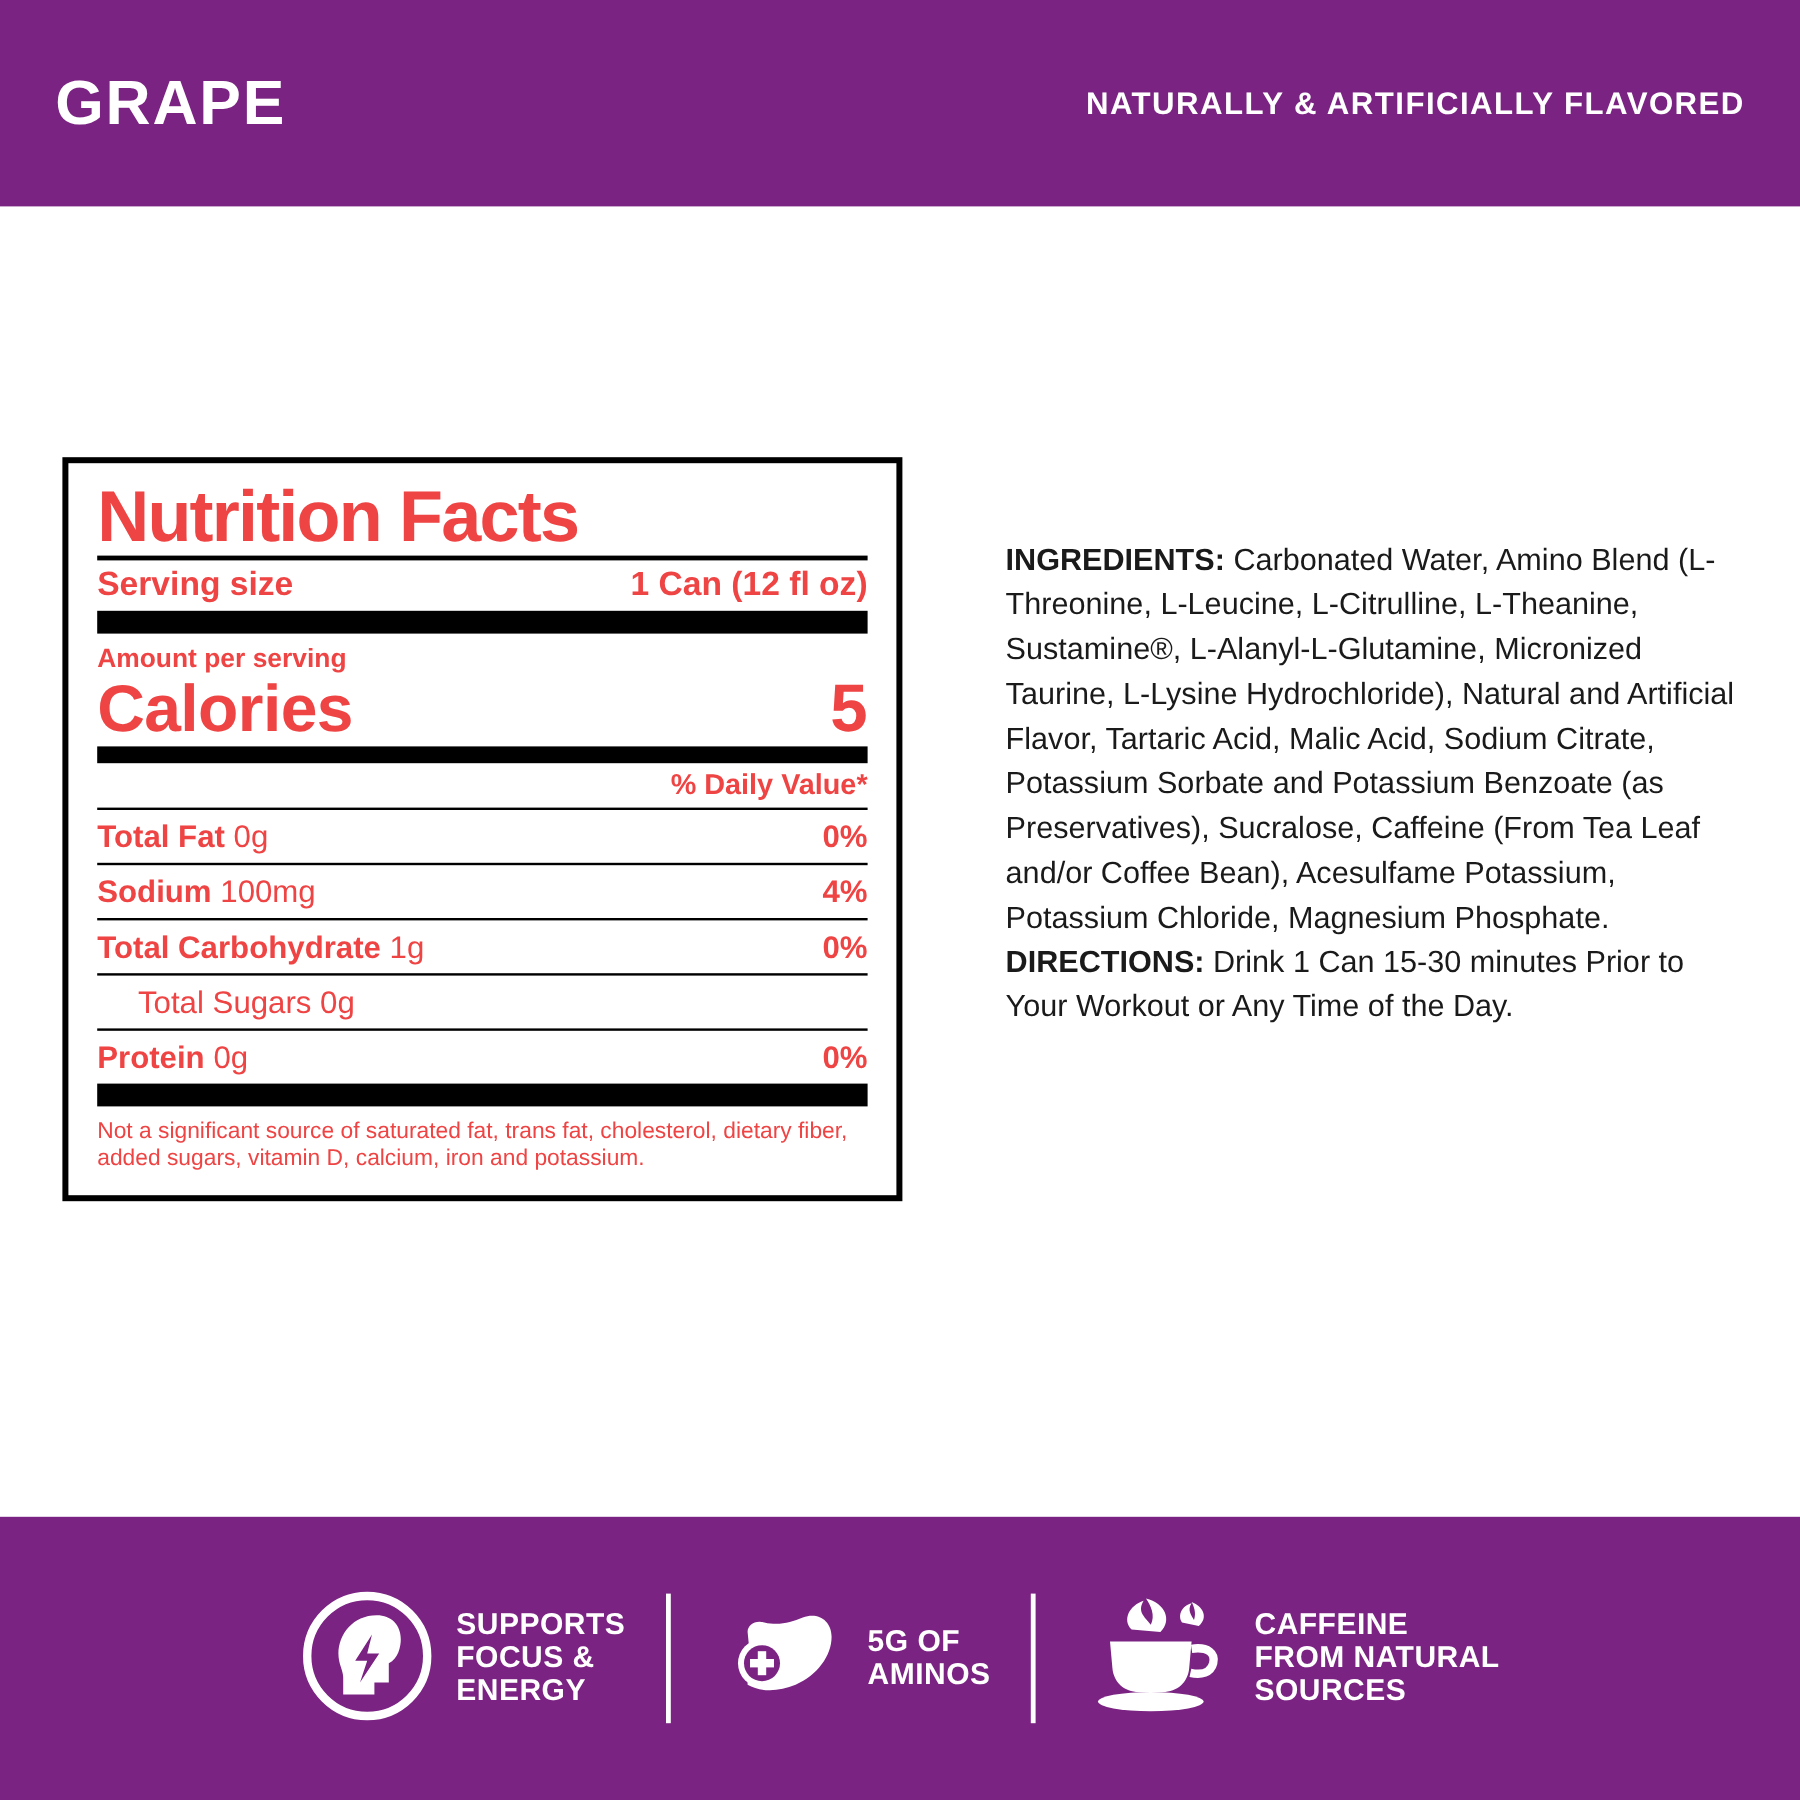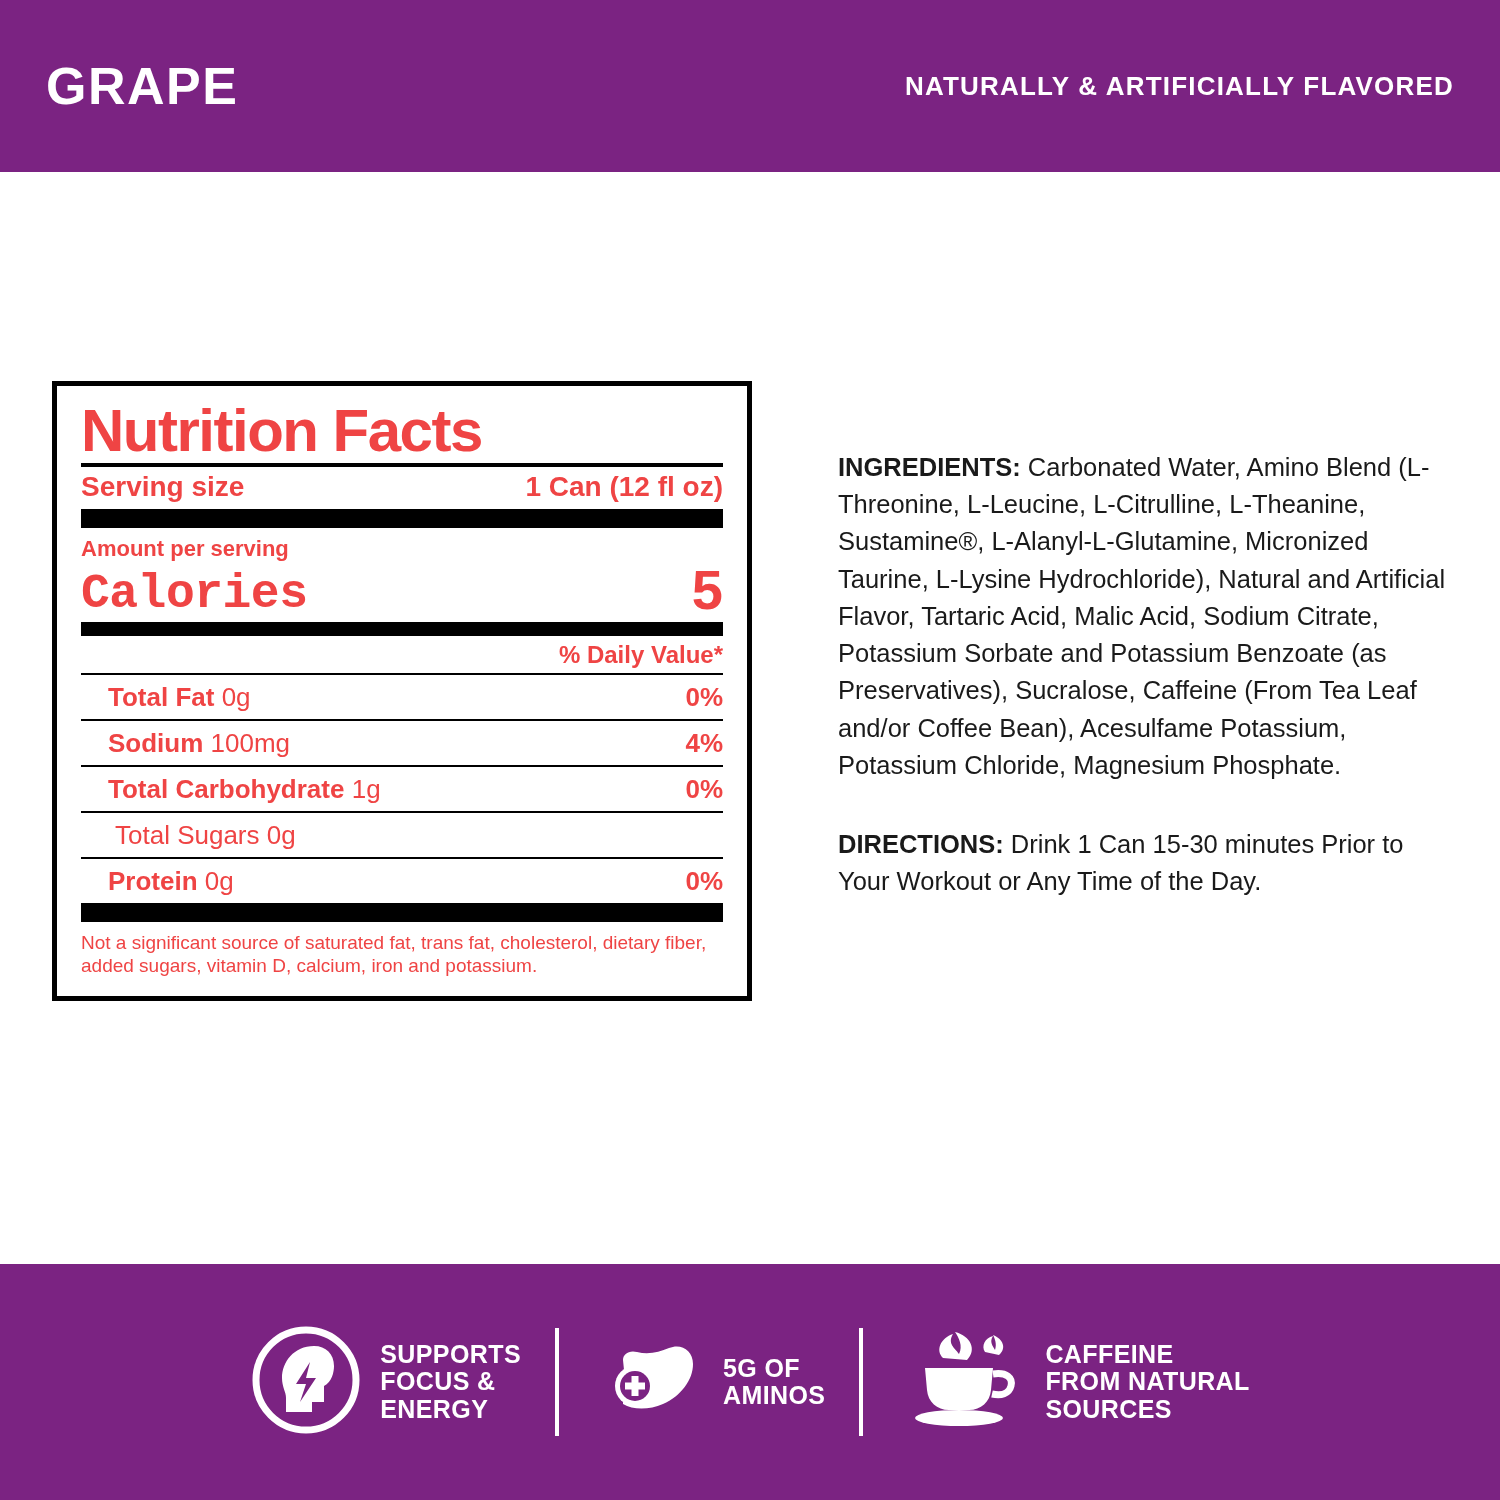--- a/index.html
+++ b/index.html
@@ -83,45 +83,44 @@
     font-weight: bold;
     padding-top: 8px;
   }
   .cal-row {
     display: flex;
     justify-content: space-between;
     align-items: flex-end;
     padding-bottom: 4px;
   }
   .cal-word {
-    font-size: 48px;
+    font-size: 55px;
     font-weight: bold;
     line-height: 1;
     letter-spacing: -0.5px;
-    font-family: Liberation Mono, monospace;
   }
   .cal-value {
     font-size: 56px;
     font-weight: bold;
     line-height: 1;
   }
   .dv-row {
     text-align: right;
     font-size: 24px;
     font-weight: bold;
     padding: 5px 0 4px 0;
   }
   .nutrient-row {
     display: flex;
     justify-content: space-between;
     align-items: baseline;
     font-size: 26px;
     padding: 7px 0 6px 0;
   }
-  .nutrient-row .nm { font-weight: bold; margin-left: 27px; }
+  .nutrient-row .nm { font-weight: bold; }
   .nutrient-row .amt { font-weight: normal; }
   .nutrient-row .pct { font-weight: bold; }
   .indent-1 { padding-left: 34px; font-weight: normal; }
   .nf-foot {
     font-size: 19px;
     line-height: 1.22;
     padding: 9px 0 0 0;
   }
   .nf-foot2 {
     font-size: 19px;
@@ -133,21 +132,21 @@
   .right-col {
     position: absolute;
     left: 838px;
     top: 449px;
     width: 620px;
     color: #1a1a1a;
     font-size: 25.5px;
     line-height: 1.46;
   }
   .right-col .lead { font-weight: bold; }
-  .directions { margin-top: 42px; }
+  .directions { }
 
   
   .bottom-banner {
     position: absolute;
     left: 0;
     bottom: 0;
     width: 1500px;
     height: 236px;
     background: #7B2382;
     display: flex;

